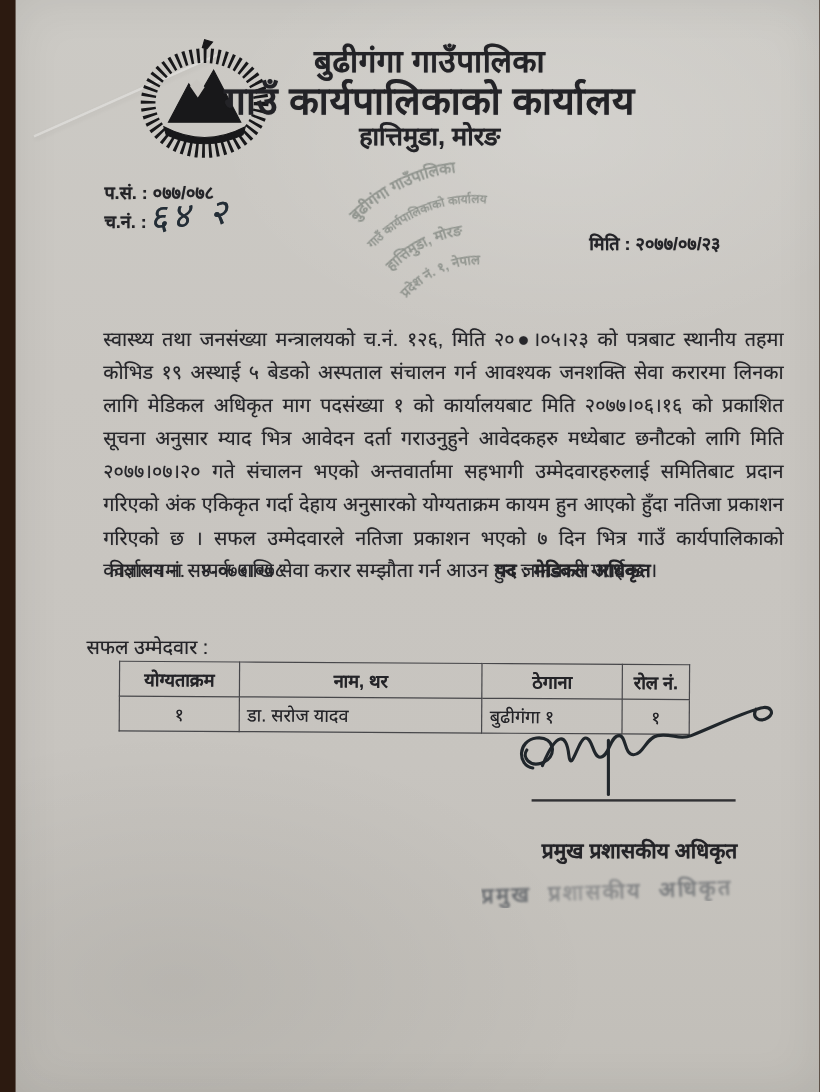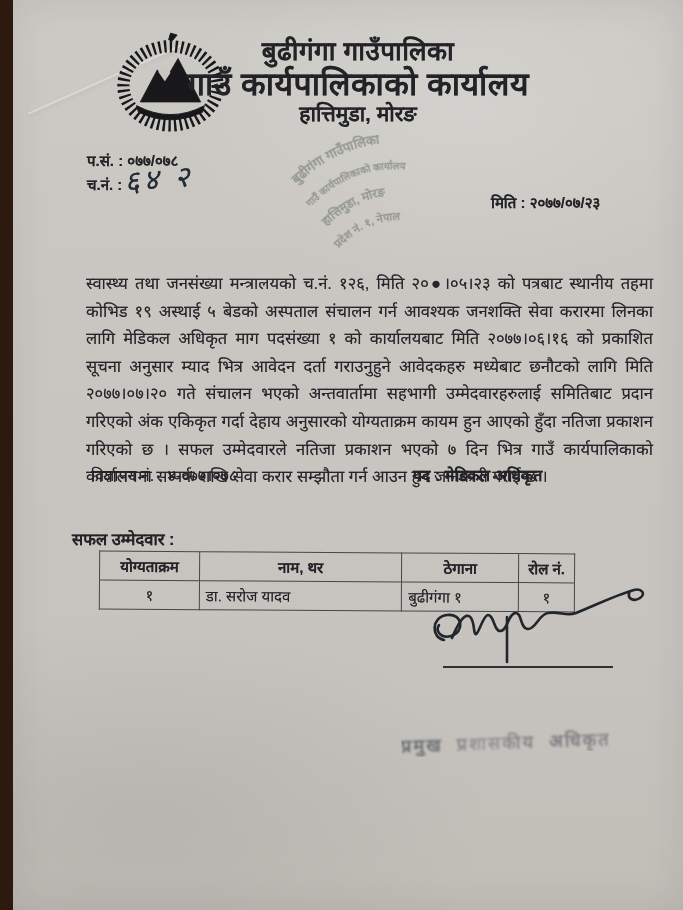--- a/index.html
+++ b/index.html
@@ -44,21 +44,21 @@
   .dateline{left:478px;top:192px;}
   .subject{left:145px;top:231px;width:400px;text-align:center;font-size:17.5px;font-weight:bold;}
   .bodytext{
     left:73px;top:270px;width:567px;
     font-size:16.5px;line-height:27.6px;text-align:justify;
     color:#26262a;text-shadow:0 0 .6px rgba(45,45,50,.5);
   }
   .advleft{left:78px;top:464px;font-size:16px;font-weight:normal;}
   .advright{left:400px;top:464px;font-size:16px;font-weight:bold;}
   .participants{left:78px;top:490px;font-size:16px;font-weight:bold;}
-  .succ{left:59px;top:527px;font-size:16.5px;font-weight:bold;}
+  .succ{left:59px;top:527px;font-size:16.5px;font-weight:normal;}
   table.result{
     position:absolute;left:86px;top:552px;width:476px;
     border-collapse:collapse;transform:rotate(.35deg);
     font-size:15px;color:#232327;
   }
   table.result th,table.result td{
     border:1.6px solid #47474a;padding:2px 6px;height:24px;
     text-shadow:0 0 .5px rgba(45,45,50,.5);
   }
   table.result th{font-weight:bold;text-align:center;}
@@ -164,17 +164,18 @@
       </table>
 
     <svg class="abs signature" viewBox="0 0 228 84">
       <g fill="none" stroke="#20262b" stroke-width="2.6" stroke-linecap="round">
         <path d="M16 54 C3 52 3 31 19 29 C35 27 37 46 23 50 C13 53 7 45 11 39"></path>
         <path d="M24 52 C36 23 44 25 46 43 C48 60 54 29 60 29 C66 29 66 45 72 45 C80 45 80 27 88 27 C94 27 92 43 100 43 C108 43 110 29 120 27 C132 25 138 31 148 27 C168 19 188 9 206 4 C214 2 218 8 212 12 C206 16 198 13 202 5"></path>
         <path d="M79 31 L79 76"></path>
       </g>
     </svg>
     <div class="abs sigline"></div>
+    <div class="abs sigtitle print">प्रमुख प्रशासकीय अधिकृत</div>
 
     <div class="abs bottomstamp">प्रमुख प्रशासकीय अधिकृत</div>
 
   </div>
 </div>
 
 </body></html>

